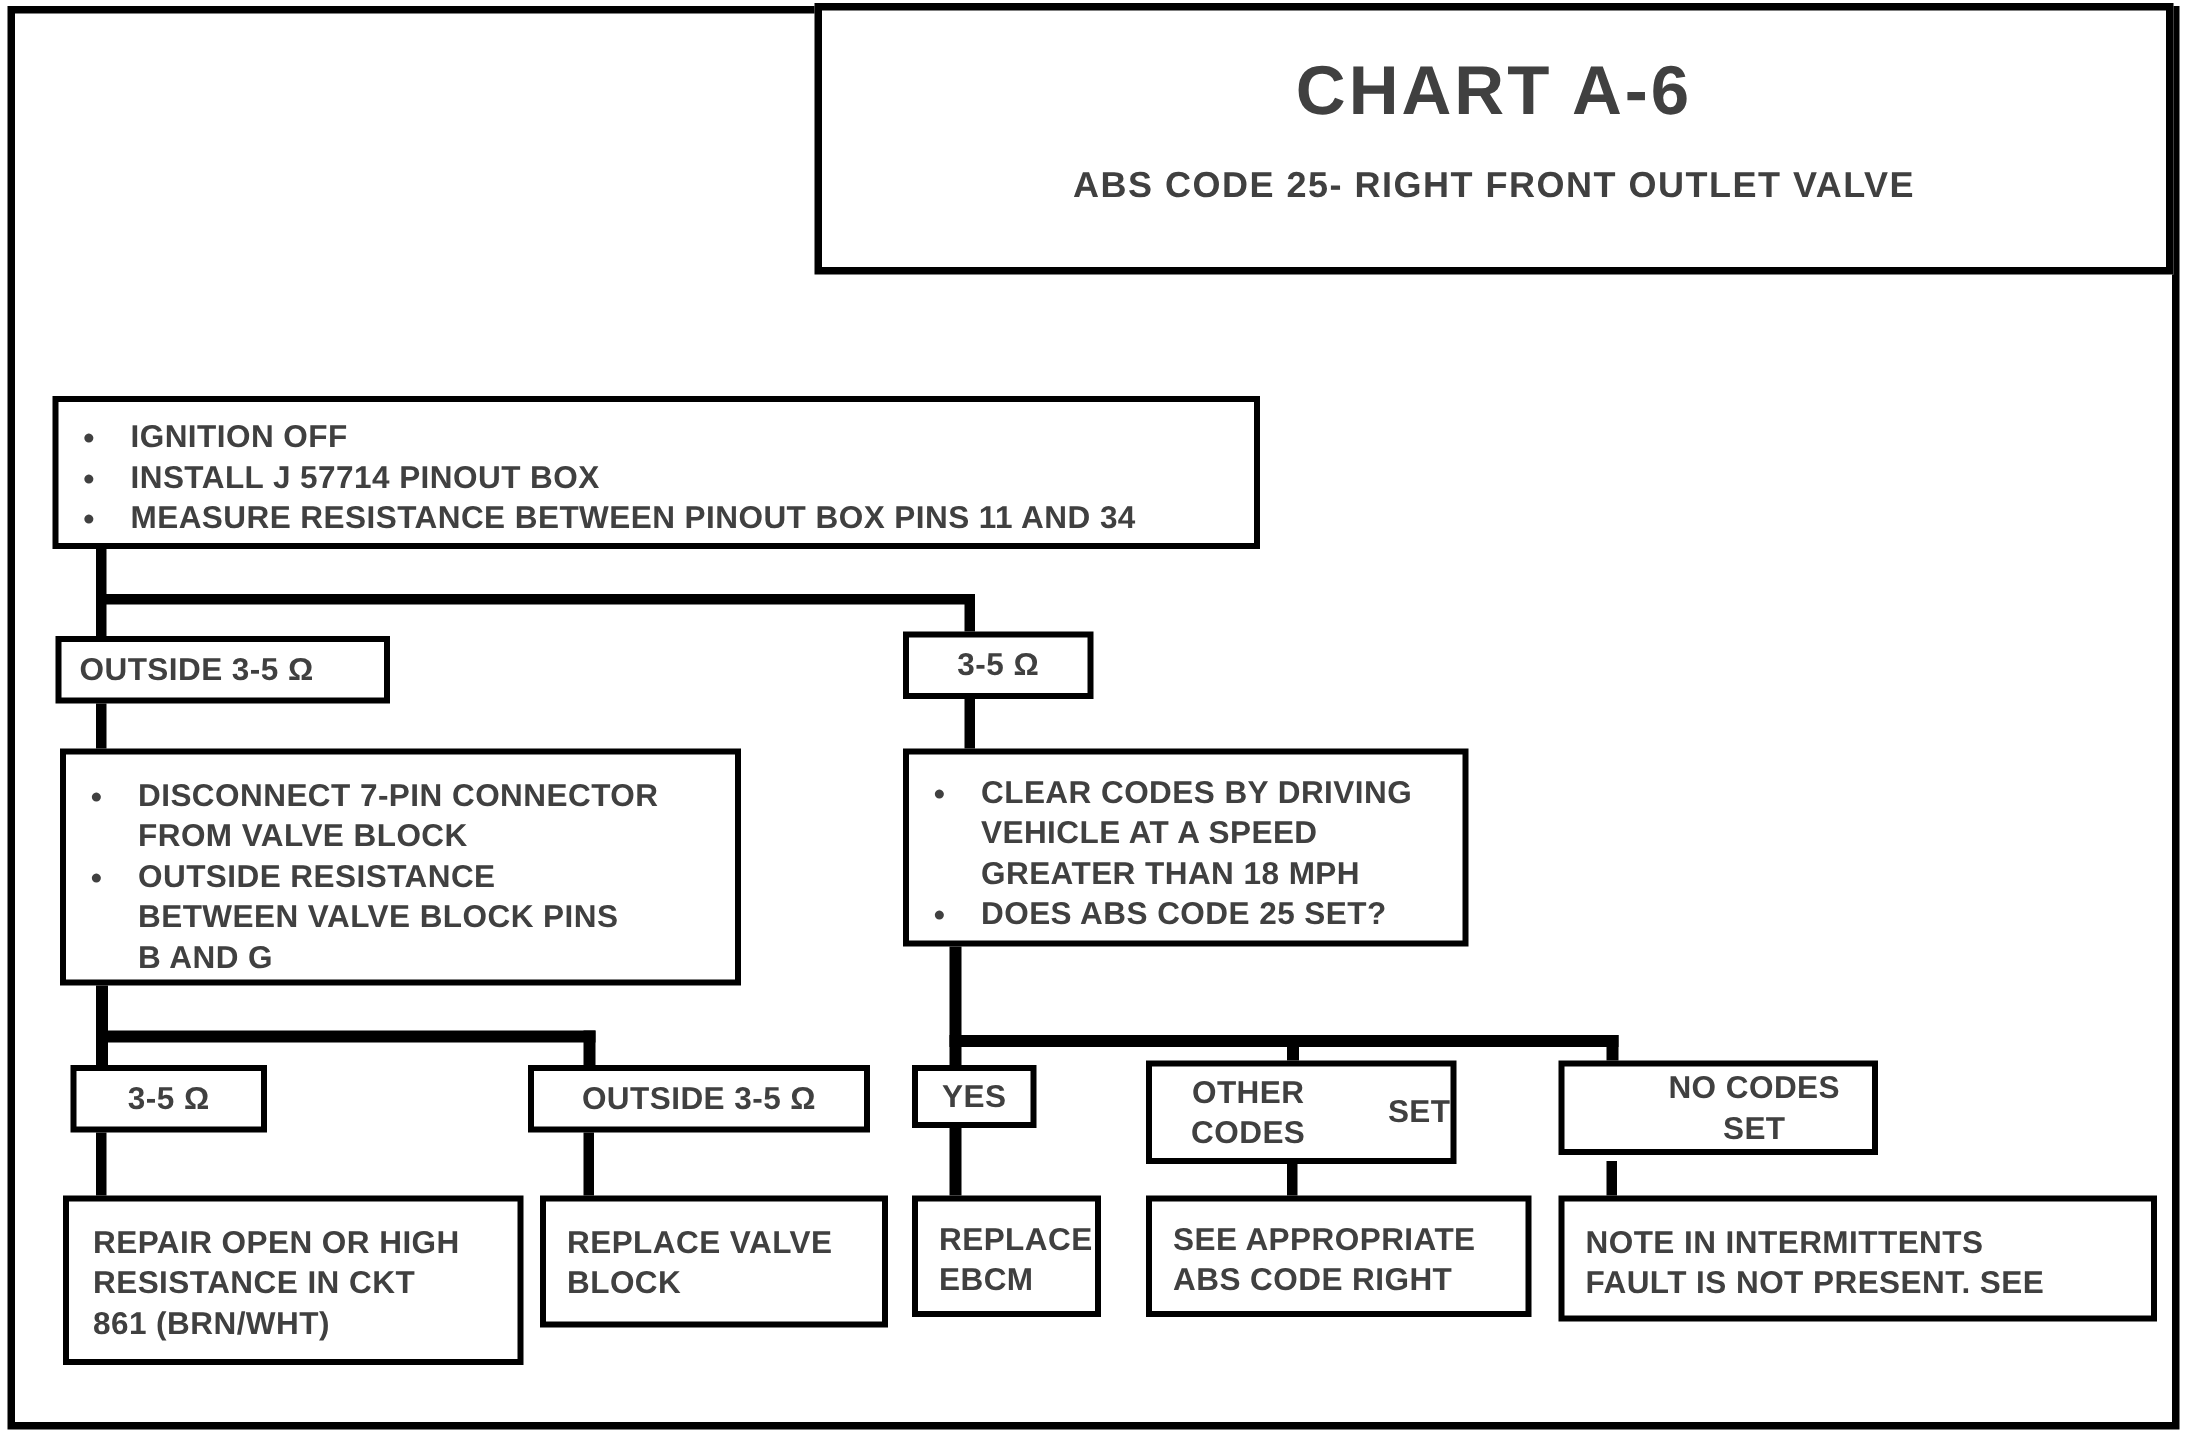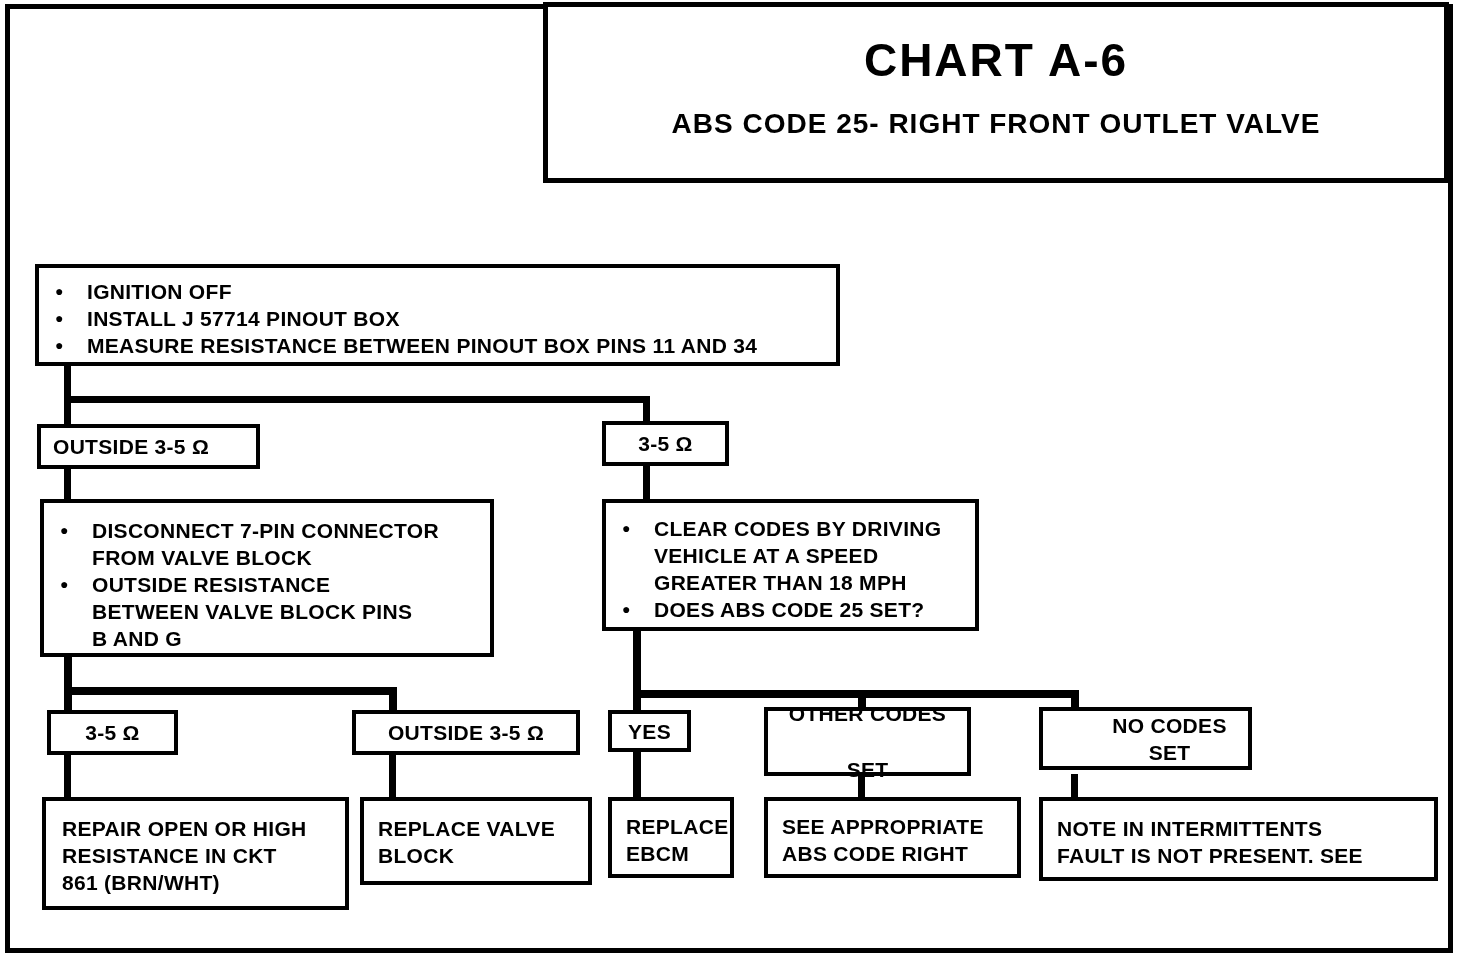--- a/index.html
+++ b/index.html
@@ -2,37 +2,37 @@
 <html><head>
 <meta charset="utf-8">
 <style>
   html,body{margin:0;padding:0;background:#ffffff;}
   .canvas{
     position:relative;
     width:1472px;height:962px;
     background:#ffffff;
     font-family:"Liberation Sans", sans-serif;
     font-weight:bold;
-    color:#000000;
+    color:#404040;
     overflow:hidden;
   }
   .page-border{
     position:absolute;left:5px;top:4px;width:1448px;height:949px;
     border:5px solid #000;box-sizing:border-box;background:transparent;
   }
   .title-box{
     position:absolute;left:543px;top:2px;width:906px;height:181px;
     border:5px solid #000;box-sizing:border-box;background:#fff;z-index:3;
     display:flex;flex-direction:column;align-items:center;
   }
   .title-heading{
     margin-top:28px;font-size:46px;letter-spacing:2px;line-height:50px;
   }
   .title-sub{
-    margin-top:20px;font-size:28px;letter-spacing:1px;line-height:38px;
+    margin-top:20px;font-size:24px;letter-spacing:1px;line-height:38px;
   }
   .node{
     position:absolute;border:4px solid #000;box-sizing:border-box;
     background:#fff;z-index:2;
     font-size:21px;line-height:27px;letter-spacing:0.3px;
   }
   .pad{padding:10px 10px 6px 16px;}
   .bitem{display:flex;}
   .bdot{flex:0 0 32px;width:32px;font-size:14px;line-height:27px;}
   .blines{flex:1;}
@@ -135,21 +135,21 @@
 
   <div class="node label-center" style="left:47px;top:710px;width:131px;height:45px;">
     <span>3-5 Ω</span>
   </div>
   <div class="node label-center" style="left:352px;top:710px;width:228px;height:45px;">
     <span>OUTSIDE 3-5 Ω</span>
   </div>
   <div class="node label-center" style="left:608px;top:710px;width:83px;height:42px;">
     <span>YES</span>
   </div>
-  <div class="node label-center" style="left:764px;top:707px;width:207px;height:69px;flex-direction:column;gap:29px;">
+  <div class="node label-center" style="left:764px;top:707px;width:207px;height:69px;flex-direction:row;gap:29px;">
     <div>OTHER CODES</div>
     <div>SET</div>
   </div>
   <div class="node label-center" style="left:1039px;top:707px;width:213px;height:63px;flex-direction:column;padding-left:48px;">
     <div>NO CODES</div>
     <div>SET</div>
   </div>
 
   <div class="node" style="left:42px;top:797px;width:307px;height:113px;padding:14px 10px 0 16px;">
     <div>REPAIR OPEN OR HIGH</div>

